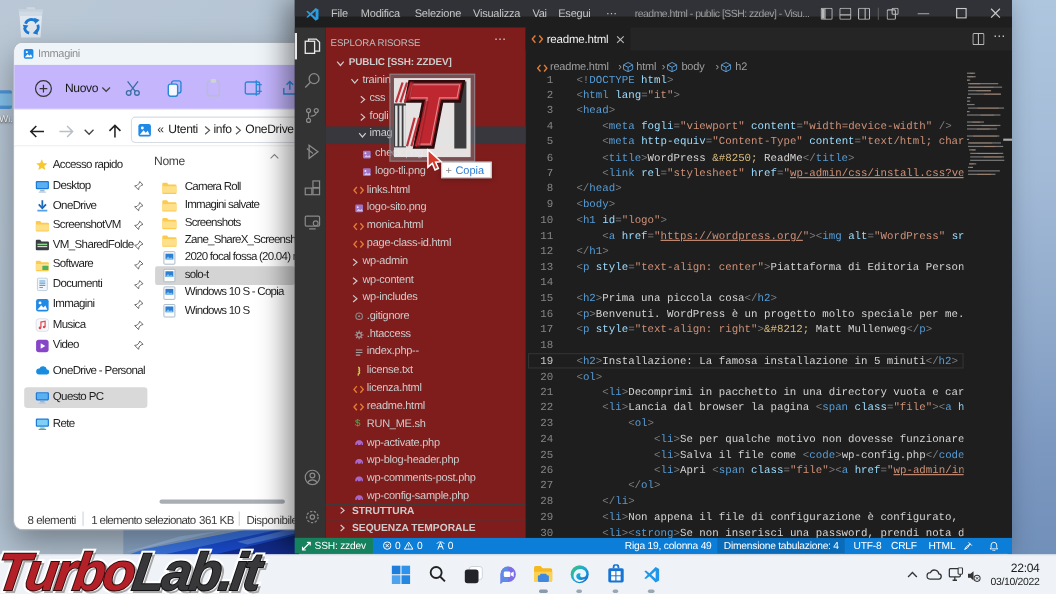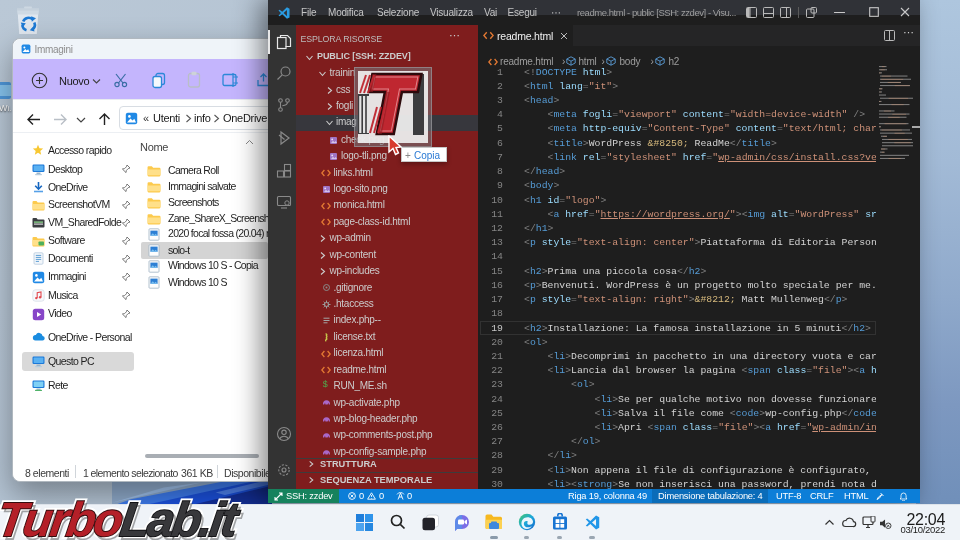--- a/index.html
+++ b/index.html
@@ -31,21 +31,21 @@
 .cl .ln{position:absolute;left:0;width:23px;text-align:right;color:#858585}
 .cl .ln.cur{color:#c6c6c6}
 .cl .ct{position:absolute;left:44px}
 .cl i{font-style:normal}
 i.p{color:#808080} i.tg{color:#569cd6} i.at{color:#9cdcfe} i.st{color:#ce9178} i.en{color:#d7ba7d} i.tx{color:#d4d4d4}
 i.u{color:#ce9178;text-decoration:underline}
 
 #vsc .sts{position:absolute;left:0;bottom:0;right:0;height:14px;background:#0c7ed8;font-size:9.3px;color:#fff;line-height:14.5px;letter-spacing:-0.2px}
 
 #task{position:absolute;left:0;top:504px;width:960px;height:36px;background:#eff3f8;border-top:1px solid #dde3ea}
-.trtxt{position:absolute;font-size:16px;color:#1b1b1b;text-align:right;white-space:nowrap;letter-spacing:-0.3px}
+.trtxt{position:absolute;font-size:11px;color:#1b1b1b;text-align:right;white-space:nowrap;letter-spacing:-0.3px}
 
 #wm{position:absolute;left:-13px;top:495px;width:310px;height:52px;font-style:italic;font-weight:bold;font-family:"Liberation Sans",sans-serif;z-index:60}
 .bc{font-size:10px;color:#9d9d9d;white-space:nowrap;letter-spacing:-0.2px}
 </style></head>
 <body>
 <div id="desk">
  <div id="deskR"></div>
  <svg class="ab" style="left:112px;top:474px" width="160" height="32" viewBox="0 0 170 38" preserveAspectRatio="none">
    <rect x="0" y="0" width="170" height="38" fill="#8da8c8"></rect>
    <polygon points="0,38 40,38 170,5 170,-2 20,30" fill="#3c78e8"></polygon>

